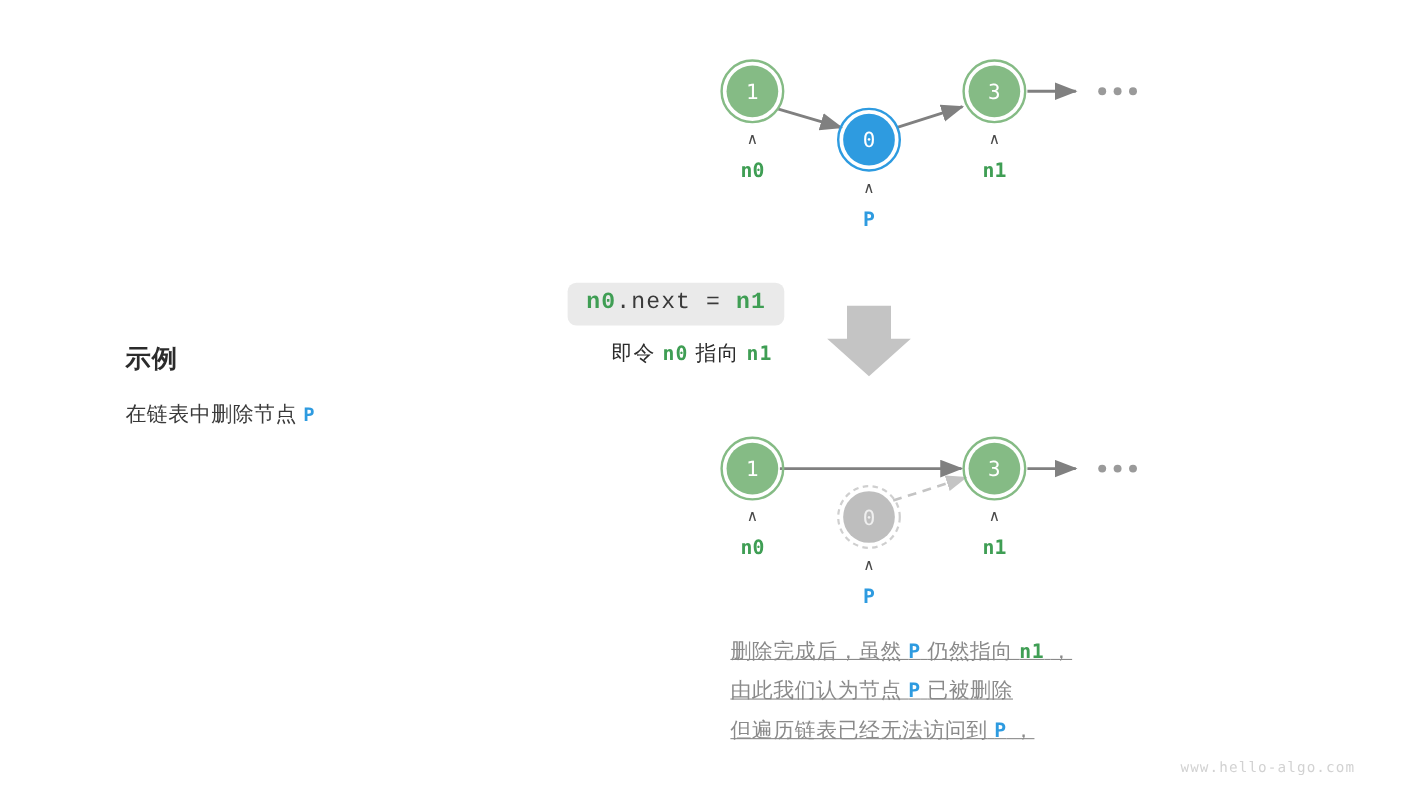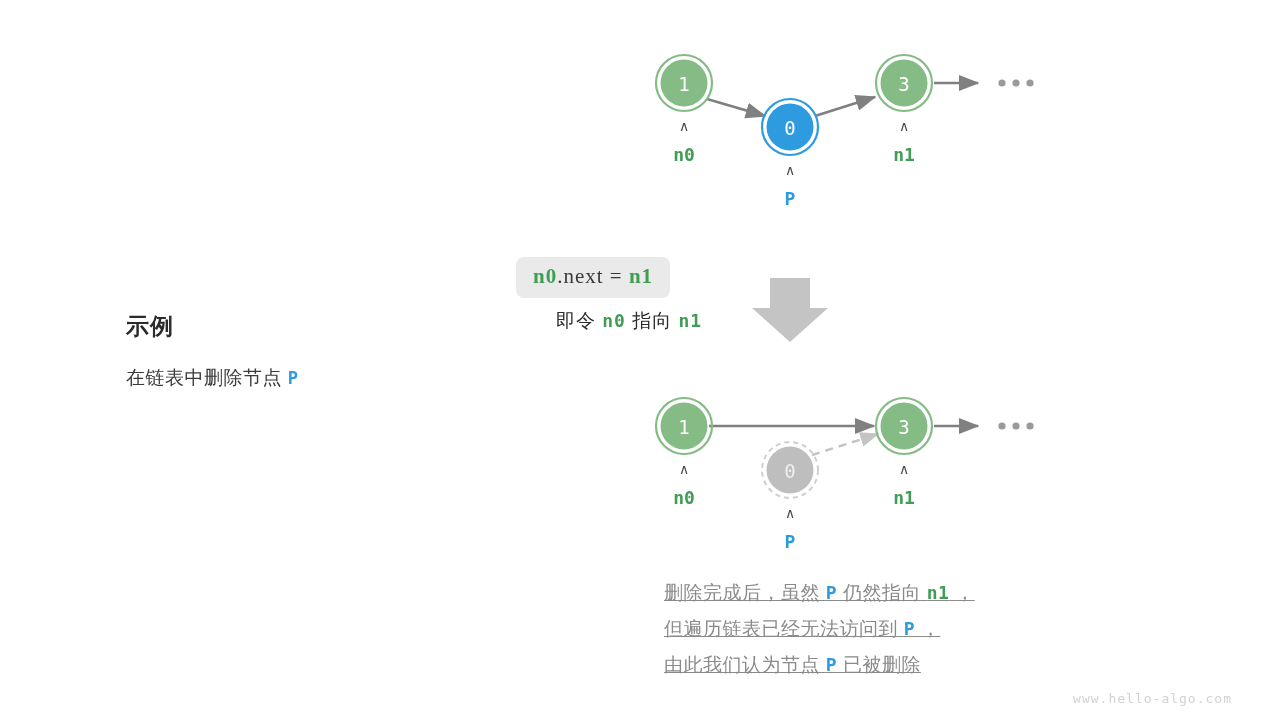--- a/index.html
+++ b/index.html
@@ -16,21 +16,21 @@
   }
   .stage {
     position: absolute;
     left: 0; top: 0;
     width: 1280px;
     height: 720px;
   }
   
   .left-block {
     position: absolute;
-    left: 126px;
+    left: 114px;
     top: 312px;
     width: 340px;
   }
   .example-title {
     font-size: 23px;
     font-weight: bold;
     color: #2b2b2b;
     letter-spacing: 1px;
     line-height: 1.3;
   }
@@ -48,21 +48,21 @@
     font-size: 17px;
   }
   
   .code-chip {
     position: absolute;
     left: 516px;
     top: 257px;
     padding: 7px 17px 9px 17px;
     background: #eaeaea;
     border-radius: 8px;
-    font-family: Liberation Serif, serif;
+    font-family: Liberation Mono, monospace;
     font-size: 21px;
     white-space: nowrap;
     color: #3a3a3a;
     letter-spacing: 1px;
   }
   .code-chip .g {
     color: #3f9e54;
     font-weight: bold;
   }
   .code-caption {
@@ -260,26 +260,26 @@
 
   <div class="notes">
     <div>
       <span>删除完成后，虽然</span>
       <span class="b">P</span>
       <span>仍然指向</span>
       <span class="g">n1</span>
       <span>，</span>
     </div>
     <div>
+      <span>由此我们认为节点</span>
+      <span class="b">P</span>
+      <span>已被删除</span>
+    </div>
+    <div>
       <span>但遍历链表已经无法访问到</span>
       <span class="b">P</span>
       <span>，</span>
     </div>
-    <div>
-      <span>由此我们认为节点</span>
-      <span class="b">P</span>
-      <span>已被删除</span>
-    </div>
   </div>
 
   <div class="watermark">www.hello-algo.com</div>
 
 </div>
 
 </body></html>

